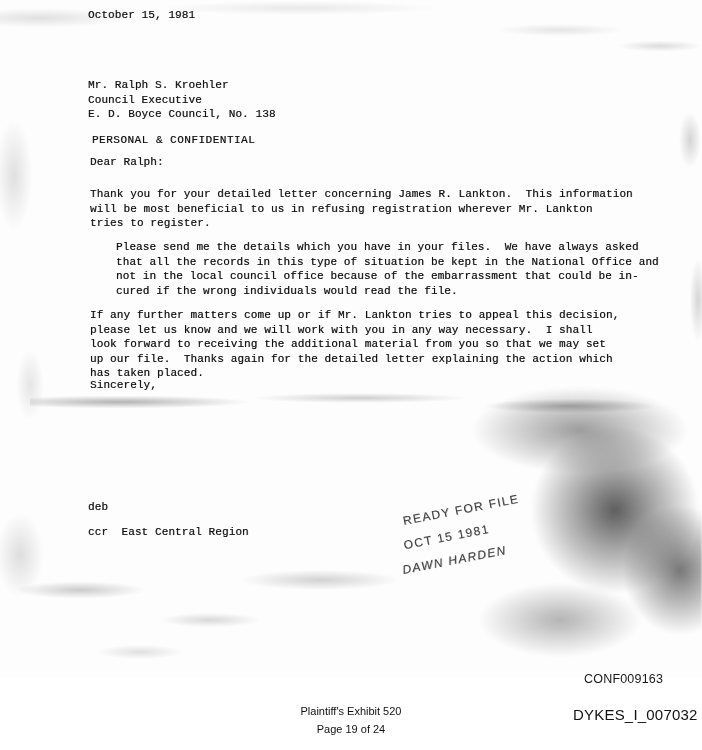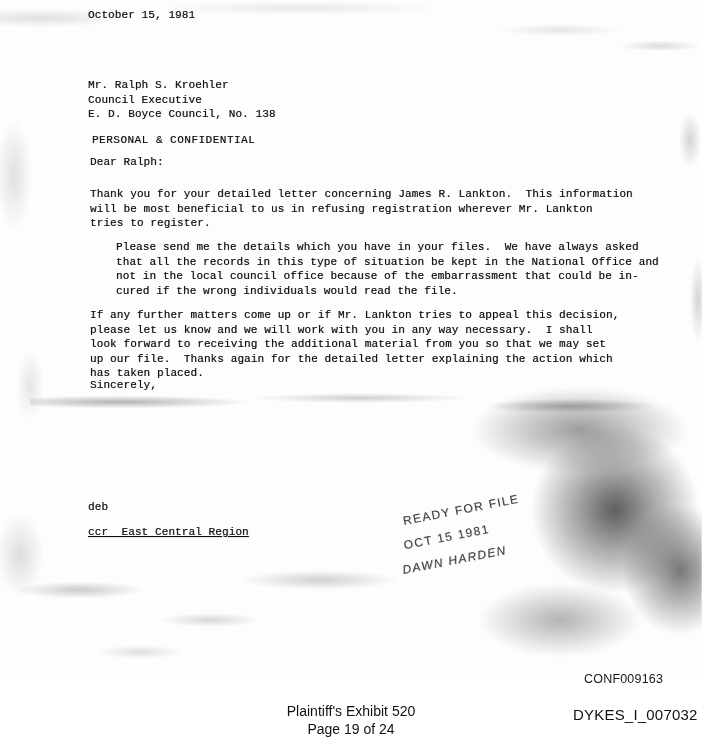--- a/index.html
+++ b/index.html
@@ -102,21 +102,21 @@
   #date-line { left: 88px; top: 8px; }
   #addressee-block { left: 88px; top: 78px; }
   #confidential-line { left: 92px; top: 133px; letter-spacing: 0.5px; }
   #salutation { left: 90px; top: 155px; }
   #para-1 { left: 90px; top: 187px; }
   #para-2 { left: 88px; top: 240px; margin-left: 28px; }
   #para-3 { left: 90px; top: 308px; }
   #closing { left: 90px; top: 378px; }
   #signature-block { left: 88px; top: 453px; }
   #initials { left: 88px; top: 500px; }
-  #cc-line { left: 88px; top: 525px; text-decoration: underline; }
+  #cc-line { left: 88px; top: 525px; }
 
   
   #para-2, #para-3 { color: #0d0d0d; }
 
   
   #received-stamp {
     position: absolute;
     left: 398px;
     top: 503px;
     width: 130px;
@@ -158,21 +158,21 @@
     letter-spacing: 0.2px;
     white-space: nowrap;
   }
   #exhibit-block {
     position: absolute;
     left: 0;
     top: 702px;
     width: 702px;
     text-align: center;
     font-family: "Liberation Sans", sans-serif;
-    font-size: 14px;
+    font-size: 11px;
     color: #111111;
     line-height: 18px;
   }
   #exhibit-block div { display: block; }
 </style>
 </head>
 <body>
 
 <div id="page">
 

